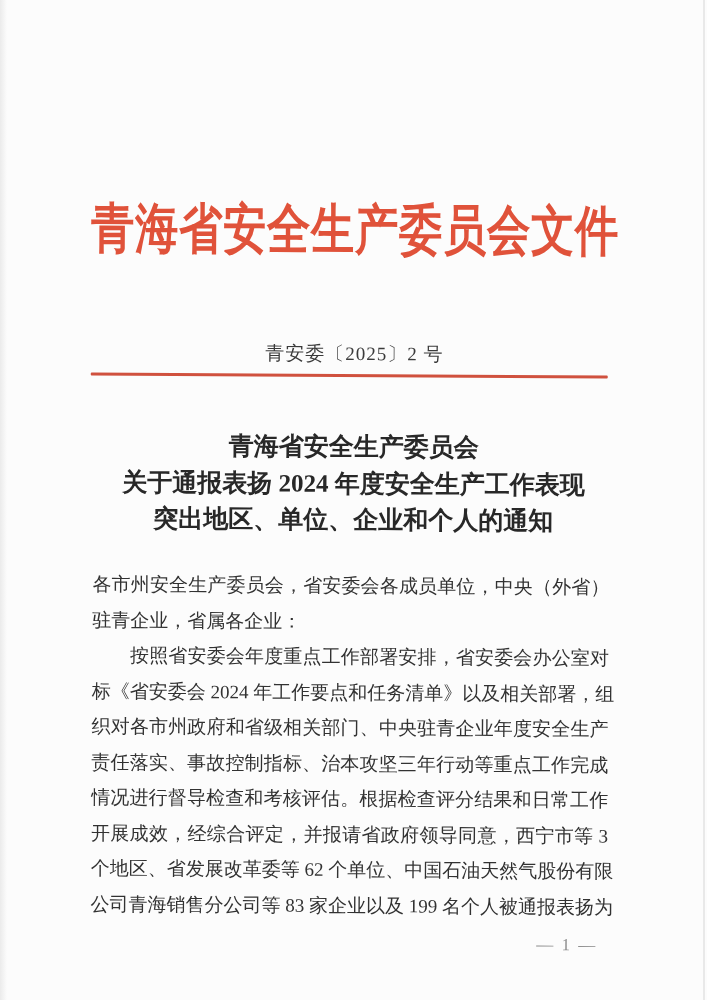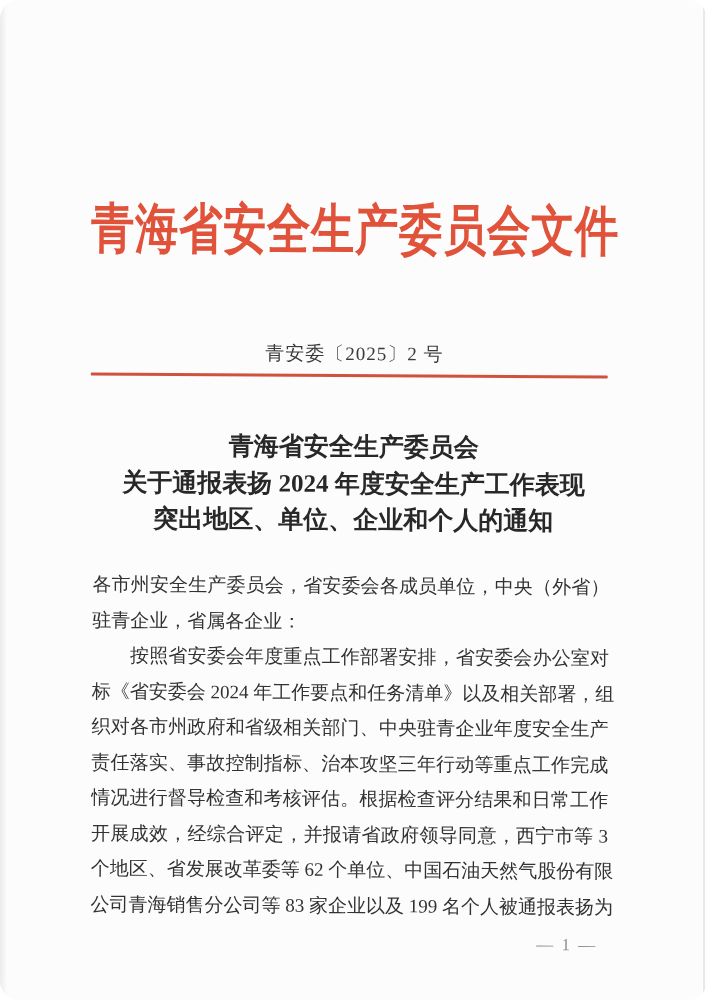--- a/index.html
+++ b/index.html
@@ -7,21 +7,20 @@
     padding: 0;
     background: #ffffff;
   }
   .page {
     position: relative;
     width: 707px;
     height: 1000px;
     background: var(--paper, #fcfcfc);
     overflow: hidden;
     font-family: "Liberation Serif", "DejaVu Serif", serif;
-    border-radius: 19px;
   }
   
   .page::before {
     content: "";
     position: absolute;
     left: 0; top: 0; bottom: 0;
     width: 7px;
     background: linear-gradient(to right, #ebebeb, rgba(255,255,255,0));
     pointer-events: none;
   }

